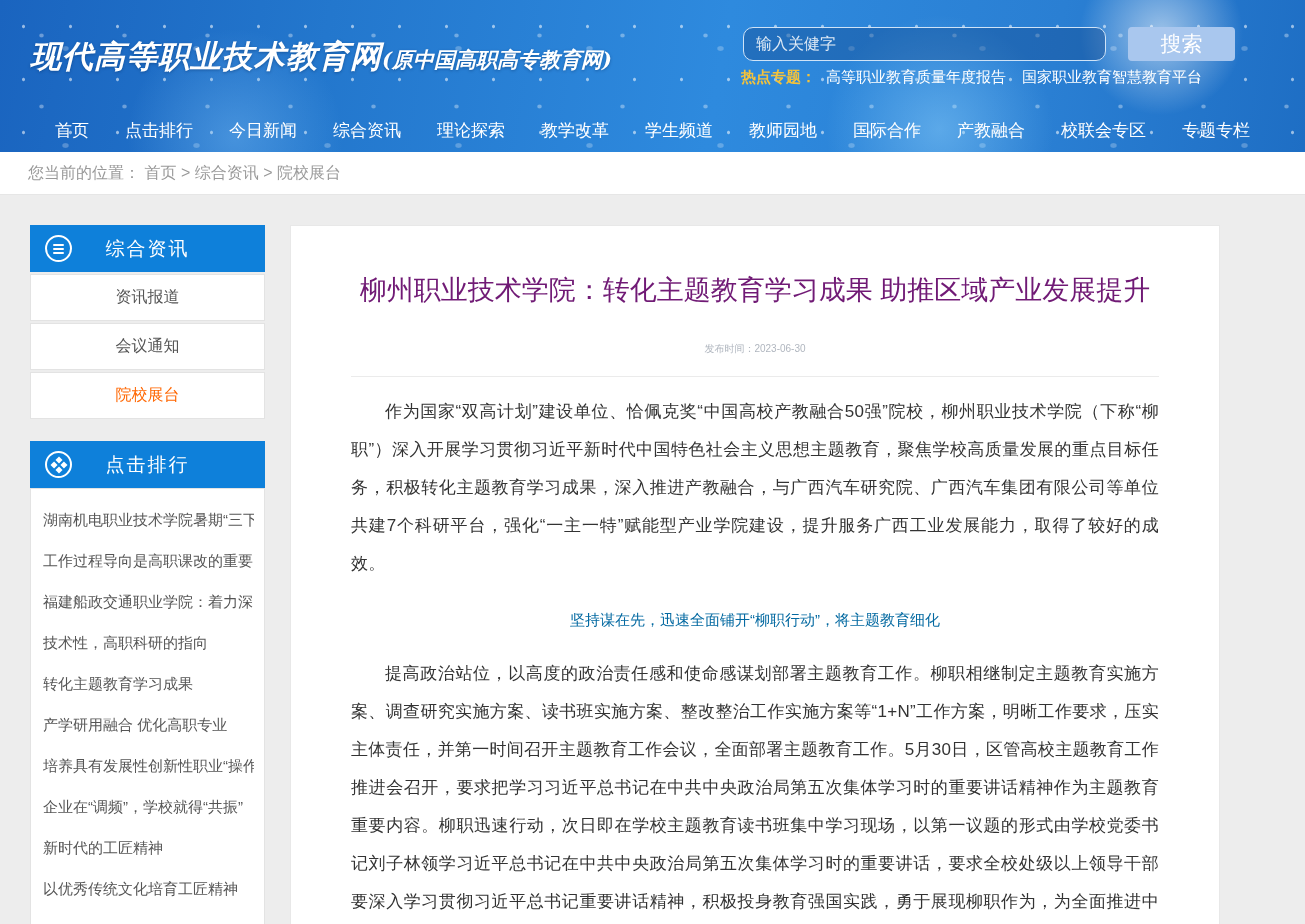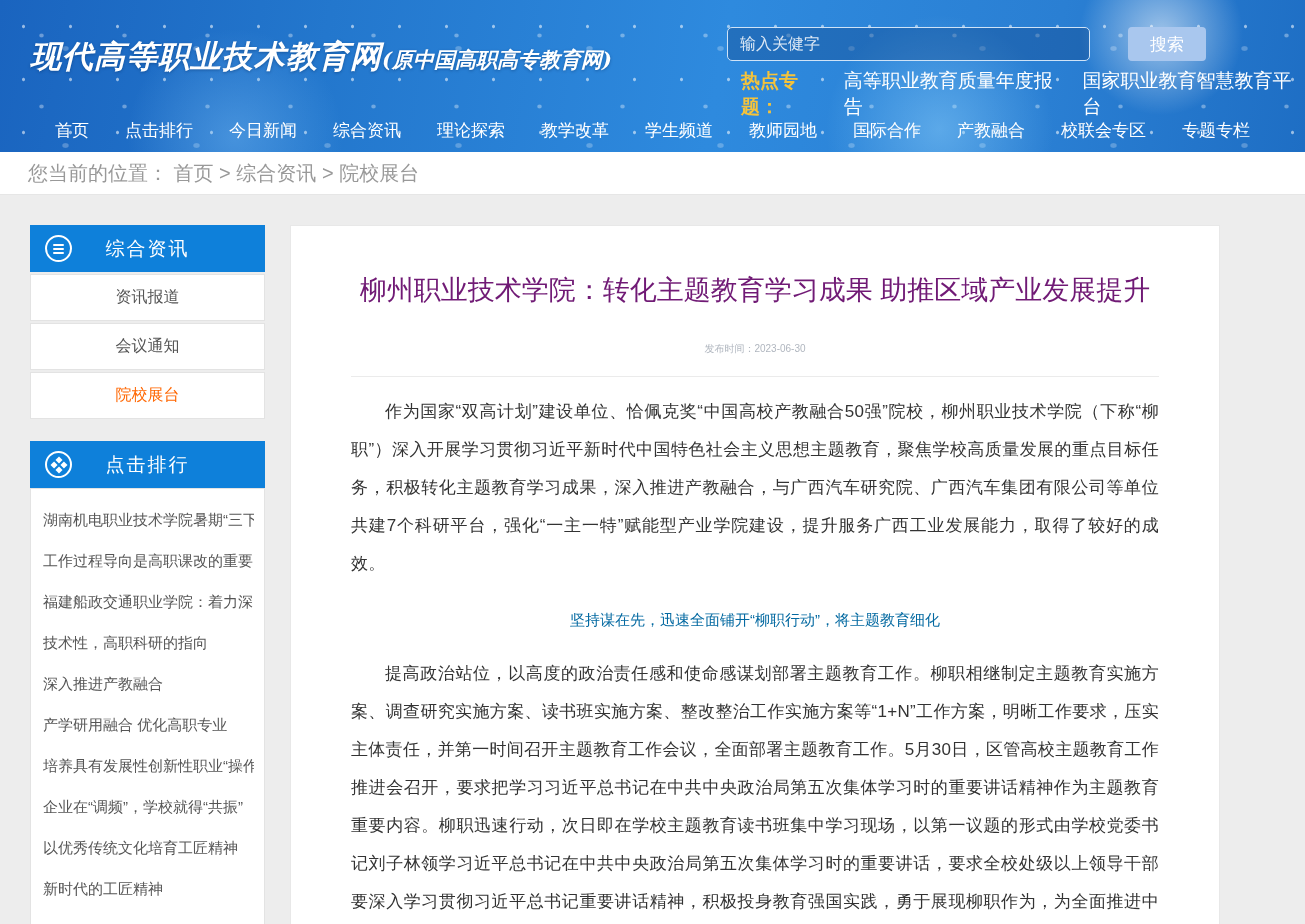--- a/index.html
+++ b/index.html
@@ -15,37 +15,37 @@
       radial-gradient(rgba(255,255,255,.55) 1px, transparent 2px),
       radial-gradient(rgba(255,255,255,.35) 1.6px, transparent 2.8px),
       radial-gradient(rgba(255,255,255,.25) 2.5px, transparent 4px),
       linear-gradient(100deg,#1a64bf 0%,#2377cd 25%,#2e8ade 55%,#2a7fd3 80%,#1e6ec4 100%);
     background-size:auto,auto,auto,47px 53px,83px 71px,131px 97px,auto;padding-left:24px; }
   .logo { position:absolute; left:30px; top:36px; color:#fff; white-space:nowrap;
     font-family:"DejaVu Serif","Liberation Serif",serif; font-style:italic; font-weight:bold;
     text-shadow:0 1px 3px rgba(0,40,90,.4); }
   .logo .logo-main { font-size:31px; letter-spacing:1px; }
   .logo .logo-sub { font-size:21px; }
-  .search-input { position:absolute; left:727px; top:27px; width:363px; height:34px;
-    background:rgba(13,62,130,.35); border:1px solid #cfe3f7; border-radius:5px;
+  .search-input { position:absolute; left:743px; top:27px; width:363px; height:34px;
+    background:rgba(13,62,130,.35); border:1px solid #cfe3f7; border-radius:10px;
     color:#fff; font-size:16px; padding:0 12px; outline:none; }
   .search-input::placeholder { color:rgba(255,255,255,.85); }
-  .search-btn { position:absolute; left:1128px; top:27px; width:78px; height:34px;
-    background:#a9c7ee; border:none; border-radius:4px; color:#fff; font-size:17px; cursor:pointer; }
-  .hot-row { position:absolute; left:741px; top:68px; font-size:19px; display:flex; align-items:center; }
+  .search-btn { position:absolute; left:1128px; top:27px; width:107px; height:34px;
+    background:#a9c7ee; border:none; border-radius:4px; color:#fff; font-size:21px; cursor:pointer; }
+  .hot-row { position:absolute; left:741px; top:68px; font-size:15px; display:flex; align-items:center; }
   .hot-label { color:#f5c33a; font-weight:bold; }
   .hot-link { color:#fff; margin-left:16px; cursor:pointer; text-decoration:none; }
   .hot-link:first-of-type { margin-left:10px; }
   .main-nav { position:absolute; left:0; bottom:10px; width:1305px; padding:0 55px 0 55px;
     display:flex; justify-content:space-between; }
   .nav-item { color:#fff; font-size:17px; cursor:pointer; white-space:nowrap; }
 
   
   .breadcrumb-bar { width:1305px; height:43px; line-height:42px; background:#fff;
-    border-bottom:1px solid #e6e6e6; padding-left:28px; font-size:20px; color:#999; }
+    border-bottom:1px solid #e6e6e6; padding-left:28px; font-size:16px; color:#999; }
   .breadcrumb-bar .crumb-trail { color:#999; cursor:pointer; }
 
   
   .content-wrap { display:flex; padding:30px 0 0 30px; align-items:flex-start; }
   .sidebar { width:235px; flex:0 0 235px; margin-right:25px; }
 
   .side-box { margin-bottom:22px; }
   .side-head { height:47px; background:#0e80da; color:#fff; display:flex; align-items:center; position:relative; }
   .side-head .head-title { flex:1; text-align:center; font-size:19px; letter-spacing:2px; }
   .circle-icon { position:absolute; left:15px; top:10px; width:27px; height:27px;
@@ -142,26 +142,26 @@
               <i></i>
             </span>
         </span>
         <span class="head-title">点击排行</span>
       </div>
       <div class="rank-body">
         <div class="rank-item">湖南机电职业技术学院暑期“三下...</div>
         <div class="rank-item">工作过程导向是高职课改的重要...</div>
         <div class="rank-item">福建船政交通职业学院：着力深...</div>
         <div class="rank-item">技术性，高职科研的指向</div>
-        <div class="rank-item">深入推进产教融合</div>
+        <div class="rank-item">转化主题教育学习成果</div>
         <div class="rank-item">产学研用融合 优化高职专业</div>
         <div class="rank-item">培养具有发展性创新性职业“操作...</div>
         <div class="rank-item">企业在“调频”，学校就得“共振”</div>
+        <div class="rank-item">新时代的工匠精神</div>
         <div class="rank-item">以优秀传统文化培育工匠精神</div>
-        <div class="rank-item">新时代的工匠精神</div>
       </div>
     </section>
   </aside>
 
   <main class="article-box">
     <h1 class="article-title">柳州职业技术学院：转化主题教育学习成果 助推区域产业发展提升</h1>
     <div class="article-meta">发布时间：2023-06-30</div>
     <hr class="article-divider">
     <p class="article-para">作为国家“双高计划”建设单位、恰佩克奖“中国高校产教融合50强”院校，柳州职业技术学院（下称“柳职”）深入开展学习贯彻习近平新时代中国特色社会主义思想主题教育，聚焦学校高质量发展的重点目标任务，积极转化主题教育学习成果，深入推进产教融合，与广西汽车研究院、广西汽车集团有限公司等单位共建7个科研平台，强化“一主一特”赋能型产业学院建设，提升服务广西工业发展能力，取得了较好的成效。</p>
     <h3 class="article-subhead">坚持谋在先，迅速全面铺开“柳职行动”，将主题教育细化</h3>

